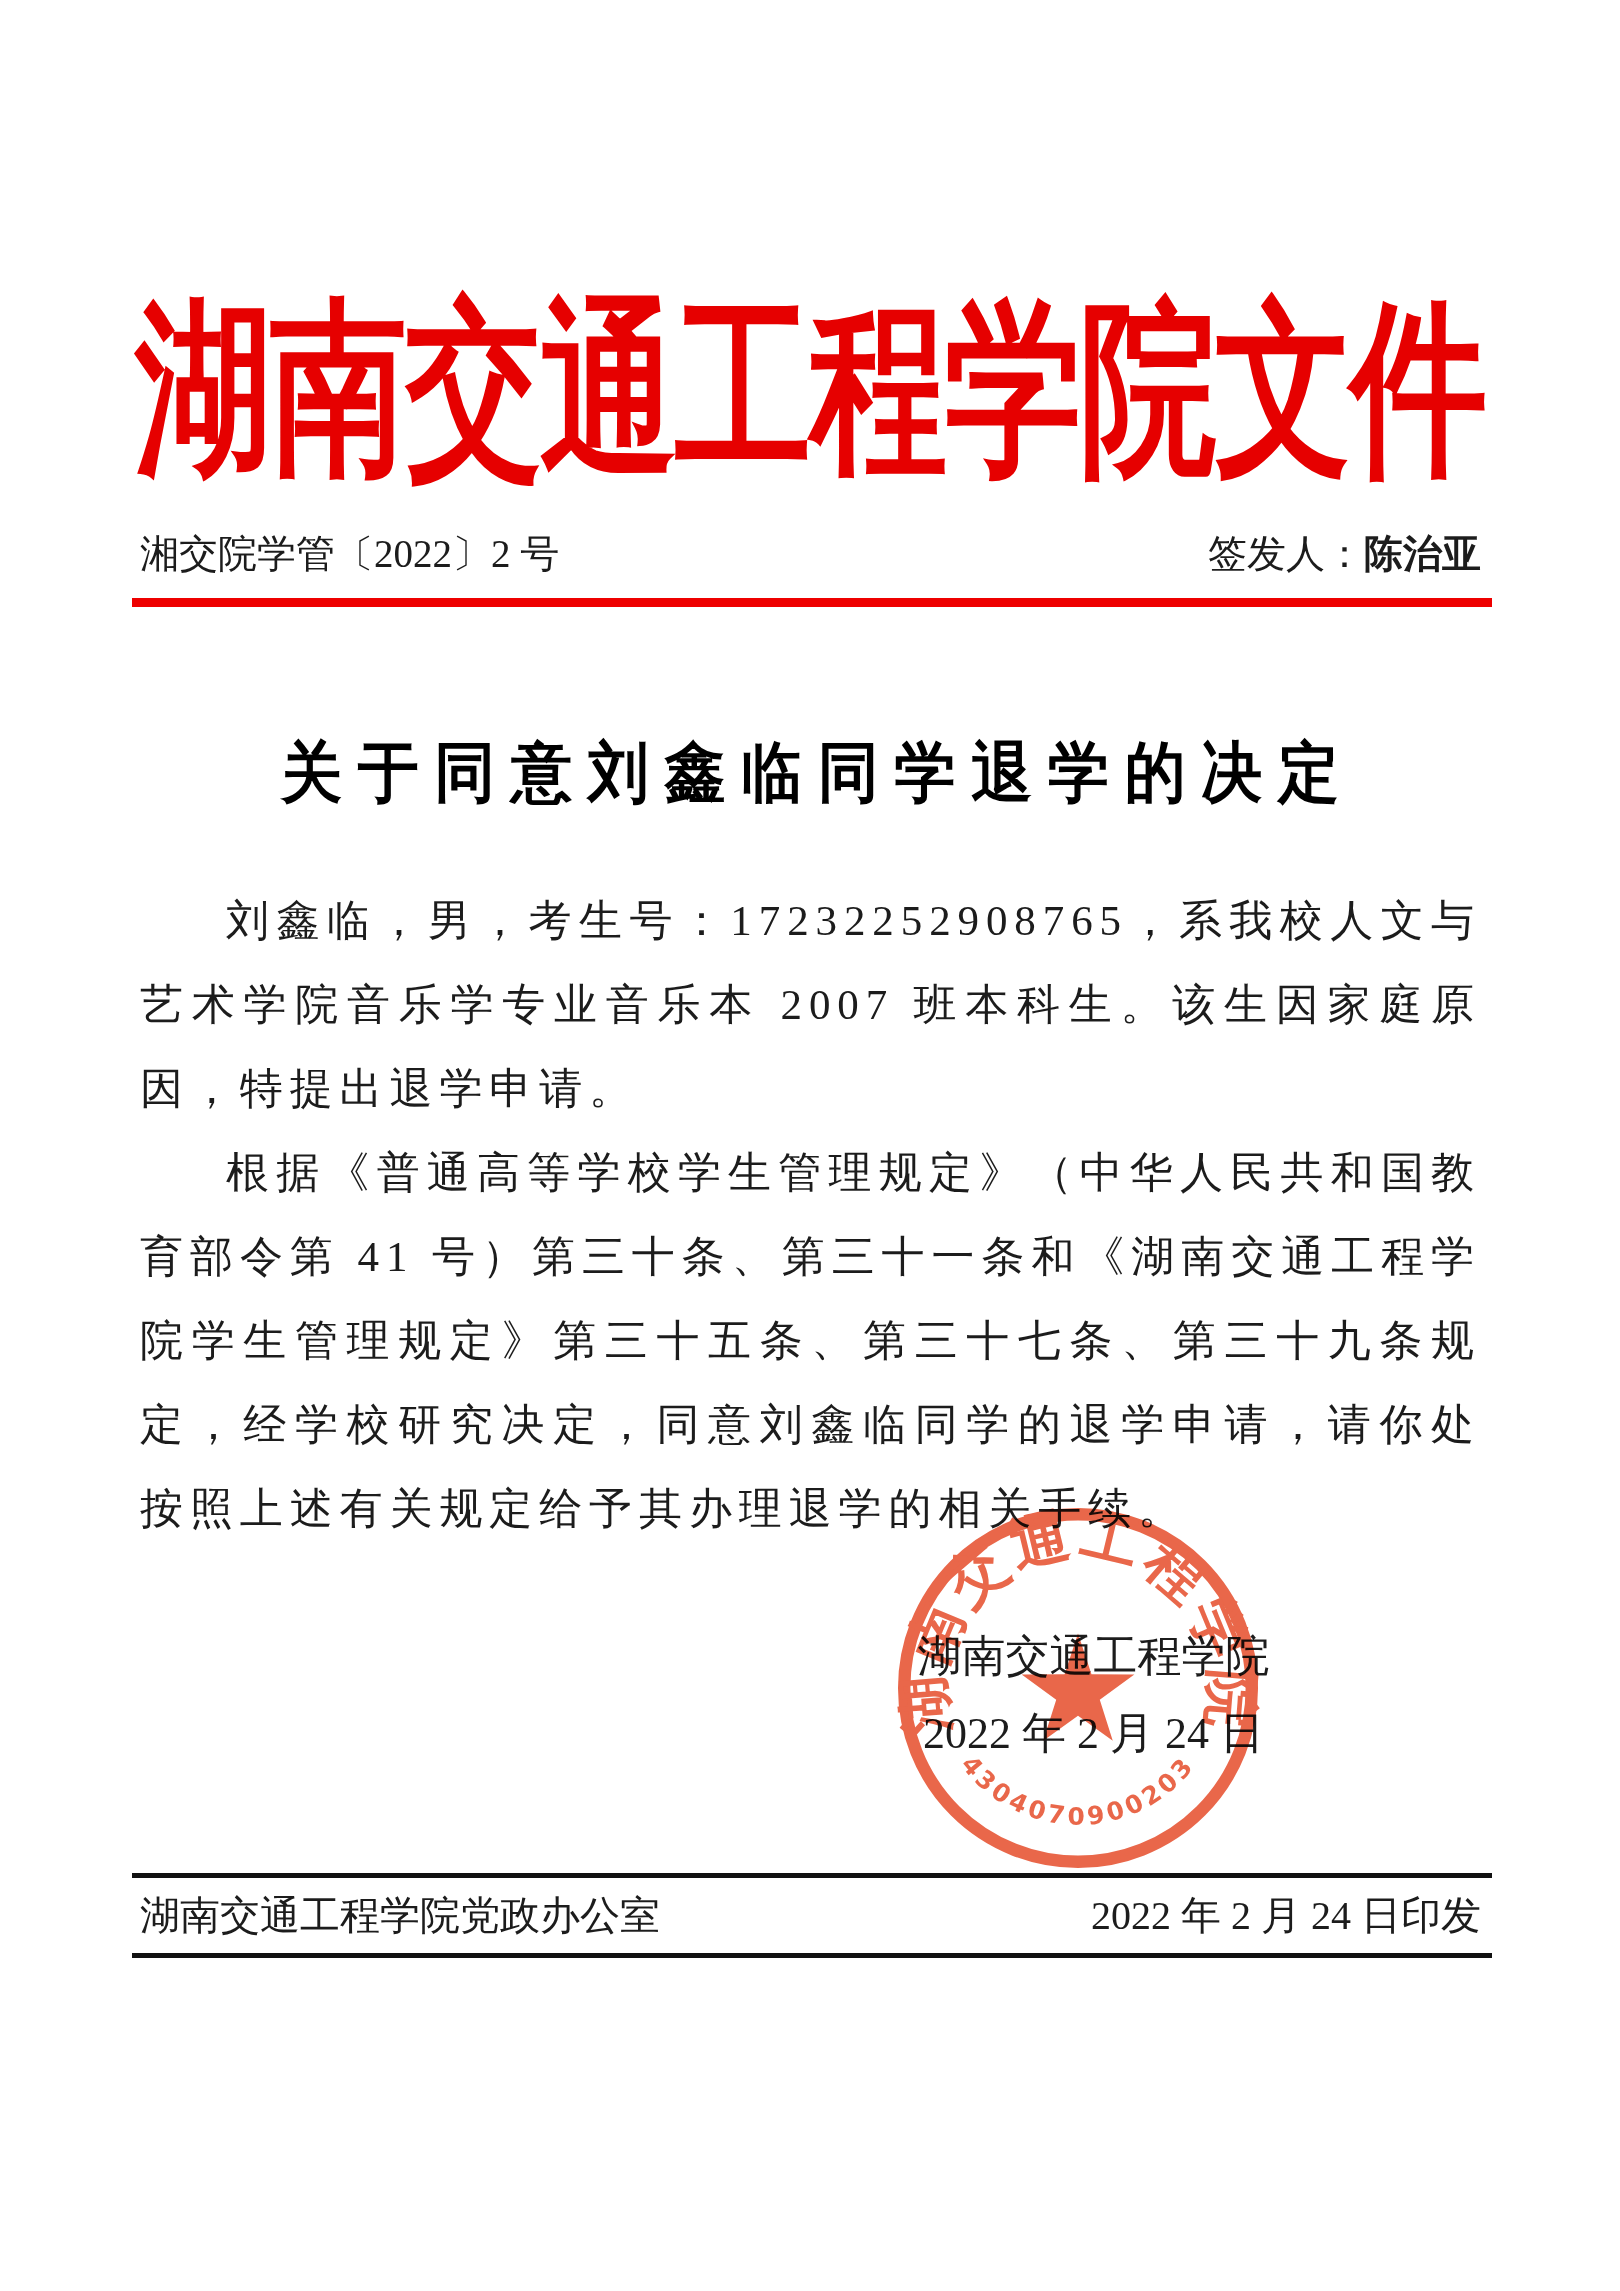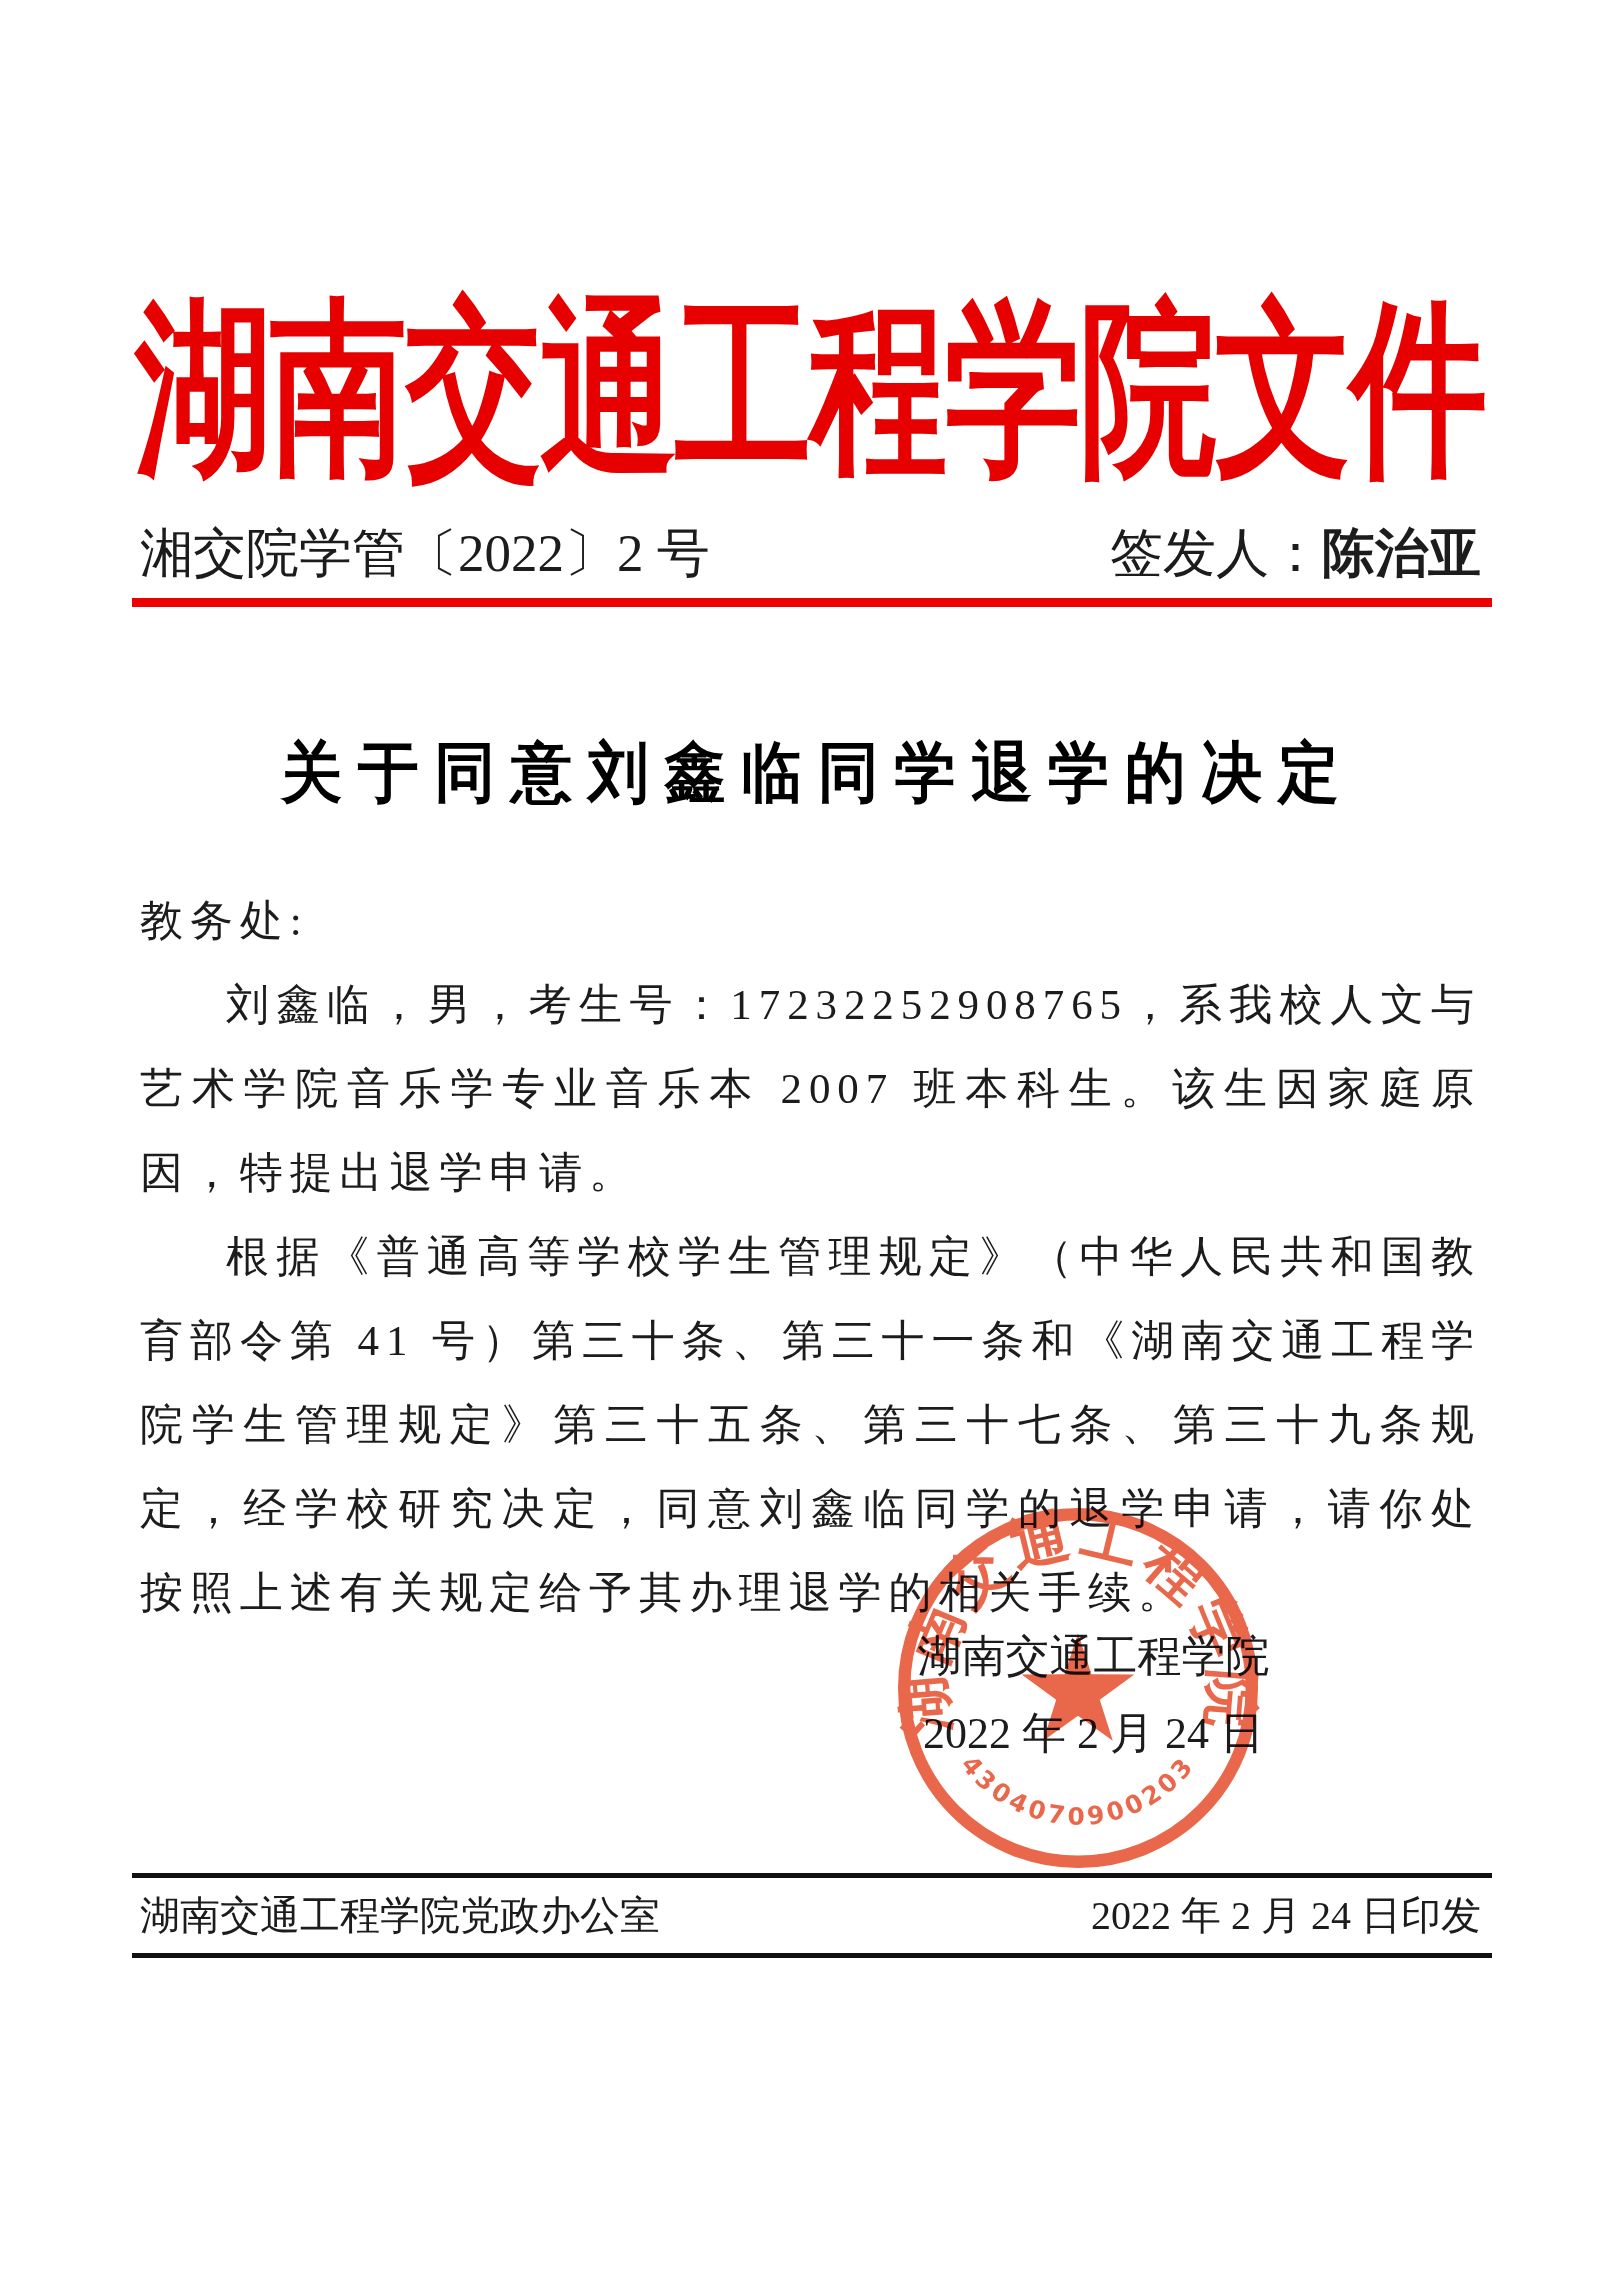--- a/index.html
+++ b/index.html
@@ -19,21 +19,21 @@
     color:#e60000;
     transform:scaleY(1.38);
     transform-origin:50% 50%;
     white-space:nowrap;
     letter-spacing:-2px;
   }
   
   .docnum-row{
     position:absolute;top:529px;left:140px;width:1341px;
     display:flex;justify-content:space-between;align-items:baseline;
-    font-size:53px;line-height:49px;
+    font-size:39px;line-height:49px;
   }
   .issuer-name{font-weight:bold;margin-top:24px;}
   .red-rule{
     position:absolute;top:598px;left:132px;width:1360px;height:8.8px;
     background:#ee0000;
   }
   
   .doc-title{
     position:absolute;top:737px;left:0;width:100%;margin:0;
     text-align:center;
@@ -93,21 +93,20 @@
   <div class="docnum-row">
     <span class="docnum">湘交院学管〔2022〕2 号</span>
     <span class="issuer"><span class="issuer-label">签发人：</span><span class="issuer-name">陈治亚</span></span>
   </div>
 
   <div class="red-rule"></div>
 
   <h1 class="doc-title">关于同意刘鑫临同学退学的决定</h1>
 
   <div class="body-text">
-    <p class="salutation">教务处:</p>
     <p class="para">刘鑫临，男，考生号：17232252908765，系我校人文与艺术学院音乐学专业音乐本 2007 班本科生。该生因家庭原因，特提出退学申请。</p>
     <p class="para">根据《普通高等学校学生管理规定》（中华人民共和国教育部令第 41 号）第三十条、第三十一条和《湖南交通工程学院学生管理规定》第三十五条、第三十七条、第三十九条规定，经学校研究决定，同意刘鑫临同学的退学申请，请你处按照上述有关规定给予其办理退学的相关手续。</p>
   </div>
 
   <div class="signature">
     <div class="sig-org">湖南交通工程学院</div>
     <div class="sig-date">2022 年 2 月 24 日</div>
   </div>
 
   <svg class="seal-svg" viewBox="0 0 400 400" xmlns="http://www.w3.org/2000/svg">

